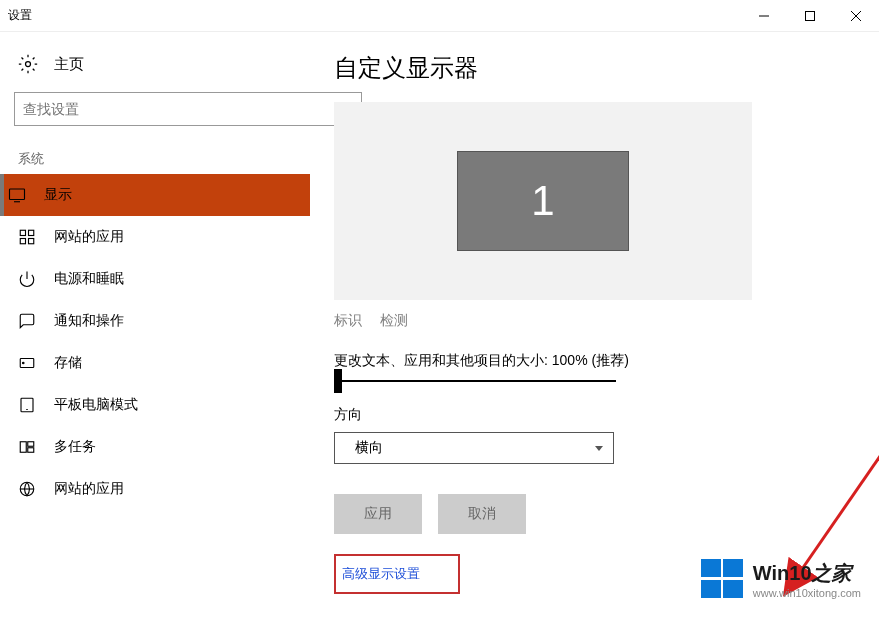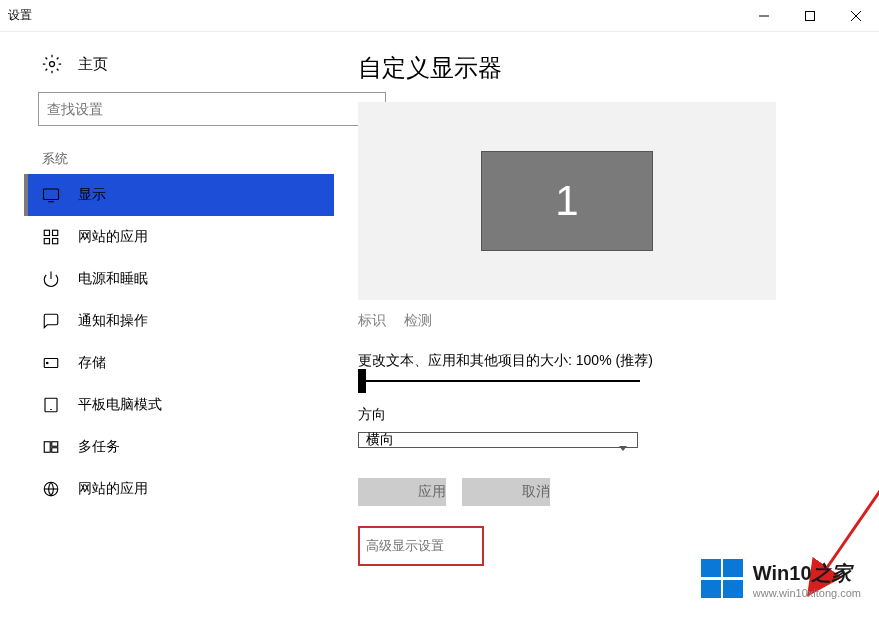--- a/index.html
+++ b/index.html
@@ -1,49 +1,49 @@
 <!DOCTYPE html>
 <html><head>
 <meta charset="utf-8">
 <style>
 * { box-sizing: border-box; margin: 0; padding: 0; font-family: "Microsoft YaHei", "Segoe UI", sans-serif; }
 body { width: 879px; height: 617px; background: #fff; overflow: hidden; position: relative; }
 .titlebar { height: 32px; display: flex; align-items: center; padding-left: 8px; border-bottom: 1px solid #eee; }
 .titlebar-text { font-size: 12px; color: #000; }
 .window-controls { margin-left: auto; display: flex; }
 .win-btn { width: 46px; height: 32px; display: flex; align-items: center; justify-content: center; cursor: pointer; }
-.body-area { display: flex; height: calc(100% - 32px); margin-left: 24px; }
+.body-area { display: flex; height: calc(100% - 32px); }
 .sidebar { width: 310px; padding: 14px 16px 0 14px; }
 .home-row { display: flex; align-items: center; gap: 16px; padding: 8px 4px 18px 4px; cursor: pointer; }
 .gear { width: 20px; height: 20px; }
 .home-label { font-size: 15px; }
 .search-box { width: 348px; height: 34px; border: 1px solid #999; display: flex; align-items: center; padding: 0 8px; }
 .search-box input { flex: 1; border: none; outline: none; font-size: 14px; background: transparent; }
 .search-icon { width: 16px; height: 16px; opacity: 0.6; }
 .section-label { font-size: 13px; color: #666; margin: 24px 0 6px 4px; }
 .nav-item { display: flex; align-items: center; gap: 18px; padding: 12px 4px; cursor: pointer; font-size: 14px; position: relative; }
-.nav-item.active { background: #1d4ed8; margin-left: -14px; padding-left: 18px; margin-right: -16px; }
+.nav-item.active { background: #c2410c; margin-left: -14px; padding-left: 8px; margin-right: -16px; }
 .nav-item.active::before { content: ""; position: absolute; left: 0; top: 0; bottom: 0; width: 4px; background: #7a7a7a; }
 .nav-icon { width: 18px; height: 18px; flex-shrink: 0; }
 .main { flex: 1; padding: 20px 24px 0 24px; position: relative; overflow: hidden; }
 .page-title { font-size: 24px; font-weight: 400; margin-bottom: 18px; }
 .display-preview { width: 418px; height: 198px; background: #f2f2f2; display: flex; align-items: center; justify-content: center; }
 .monitor { width: 172px; height: 100px; background: #7a7a7a; border: 1px solid #555; color: #fff; display: flex; align-items: center; justify-content: center; font-size: 42px; font-weight: 300; }
 .link-row { display: flex; gap: 18px; margin: 12px 0 22px 0; }
 .link-row span { color: #808080; font-size: 14px; cursor: pointer; }
 .scale-label { font-size: 14px; margin-bottom: 10px; }
 .slider-track { width: 280px; height: 2px; background: #000; position: relative; margin: 6px 0 24px 2px; }
 .slider-thumb { position: absolute; left: -2px; top: -11px; width: 8px; height: 24px; background: #000; }
 .field-label { font-size: 14px; margin-bottom: 8px; }
-.dropdown { width: 280px; height: 16px; border: 1px solid #555; display: flex; align-items: center; padding: 0 7px; font-size: 14px; cursor: pointer; position: relative; }
+.dropdown { width: 280px; height: 32px; border: 1px solid #555; display: flex; align-items: center; padding: 0 20px; font-size: 14px; cursor: pointer; position: relative; }
 .dropdown::after { content: ""; position: absolute; right: 10px; top: 13px; border-left: 4px solid transparent; border-right: 4px solid transparent; border-top: 5px solid #555; }
 .button-row { display: flex; gap: 16px; margin-top: 30px; }
-.btn { width: 88px; height: 28px; background: #ccc; border: none; color: #666; font-size: 14px; cursor: pointer; text-align: right; }
+.btn { width: 88px; height: 40px; background: #ccc; border: none; color: #666; font-size: 14px; cursor: pointer; }
 .adv-box { border: 2px solid #c43030; width: 126px; height: 40px; display: flex; align-items: center; padding-left: 6px; margin-top: 20px; }
-.adv-text { color: #737373; font-size: 13px; }
+.adv-text { color: #1d4ed8; font-size: 13px; }
 .arrow-svg { position: absolute; top: 100px; left: 400px; pointer-events: none; }
 .watermark { position: absolute; right: 18px; bottom: 18px; display: flex; align-items: center; gap: 8px; }
 .wm-logo { display: flex; flex-wrap: wrap; width: 44px; height: 40px; gap: 2px; }
 .wm-sq { width: 20px; height: 18px; background: #0a78d6; }
 .wm-text { display: flex; flex-direction: column; align-items: flex-start; }
 .wm-brand { font-size: 20px; font-weight: 600; color: #1a1a1a; }
 .wm-accent { color: #d63a0a; }
 .wm-sub { color: #1a1a1a; font-style: italic; }
 .wm-url { font-size: 11px; color: #888; }
 </style>

